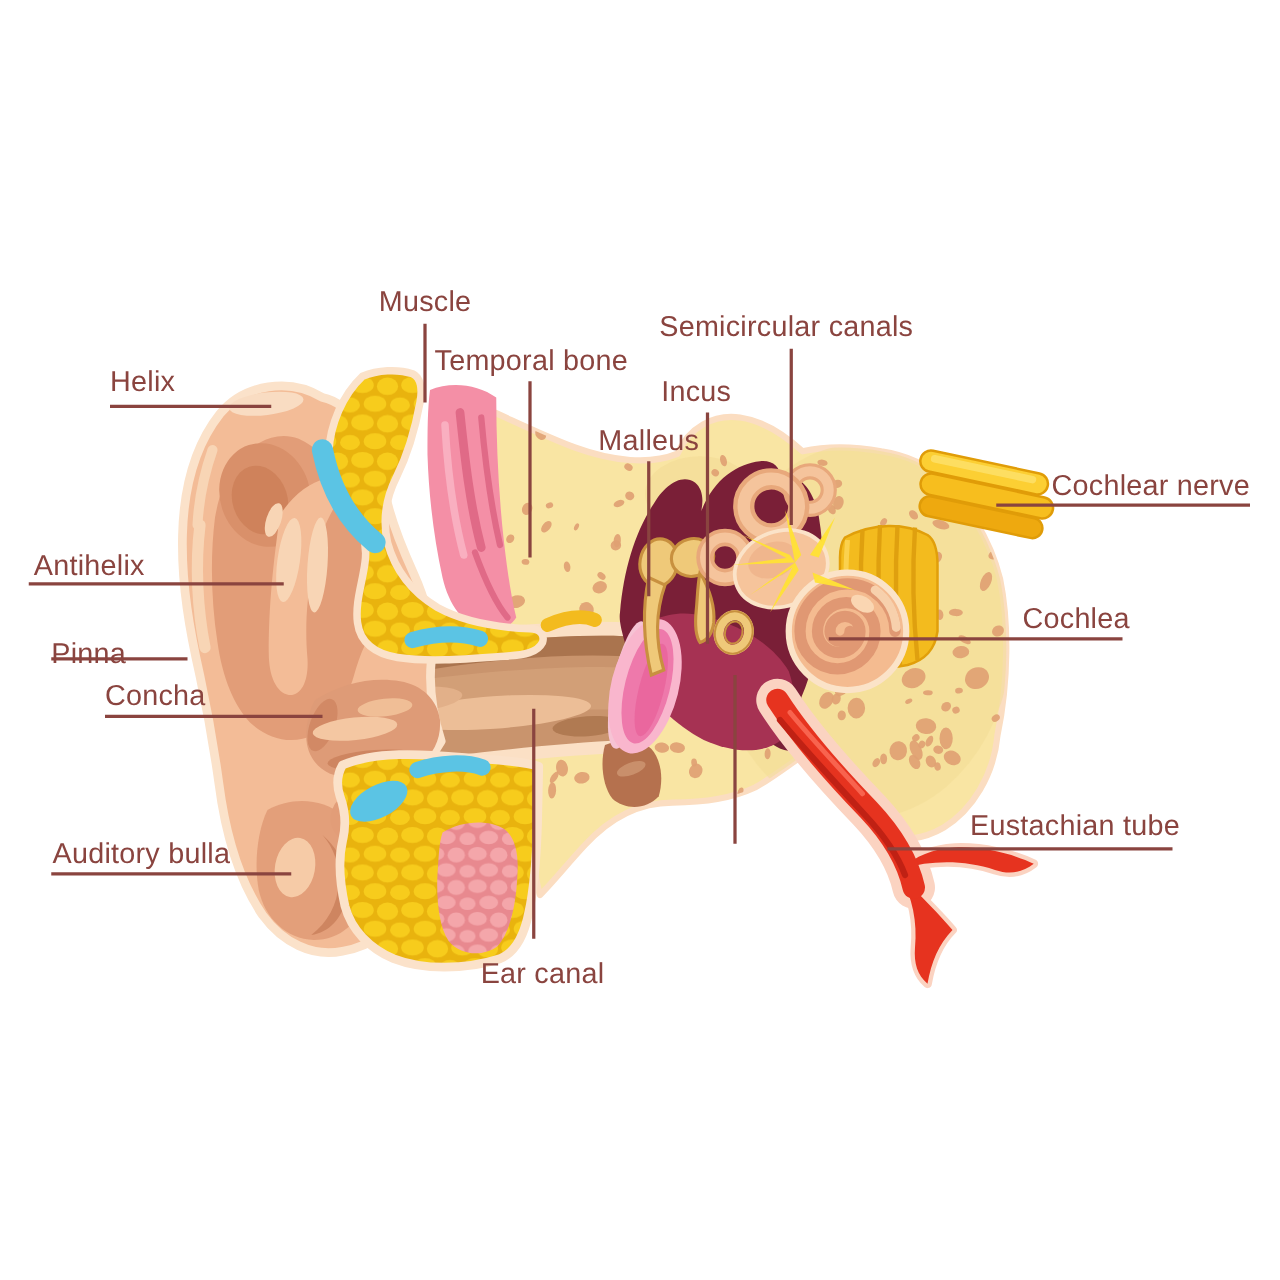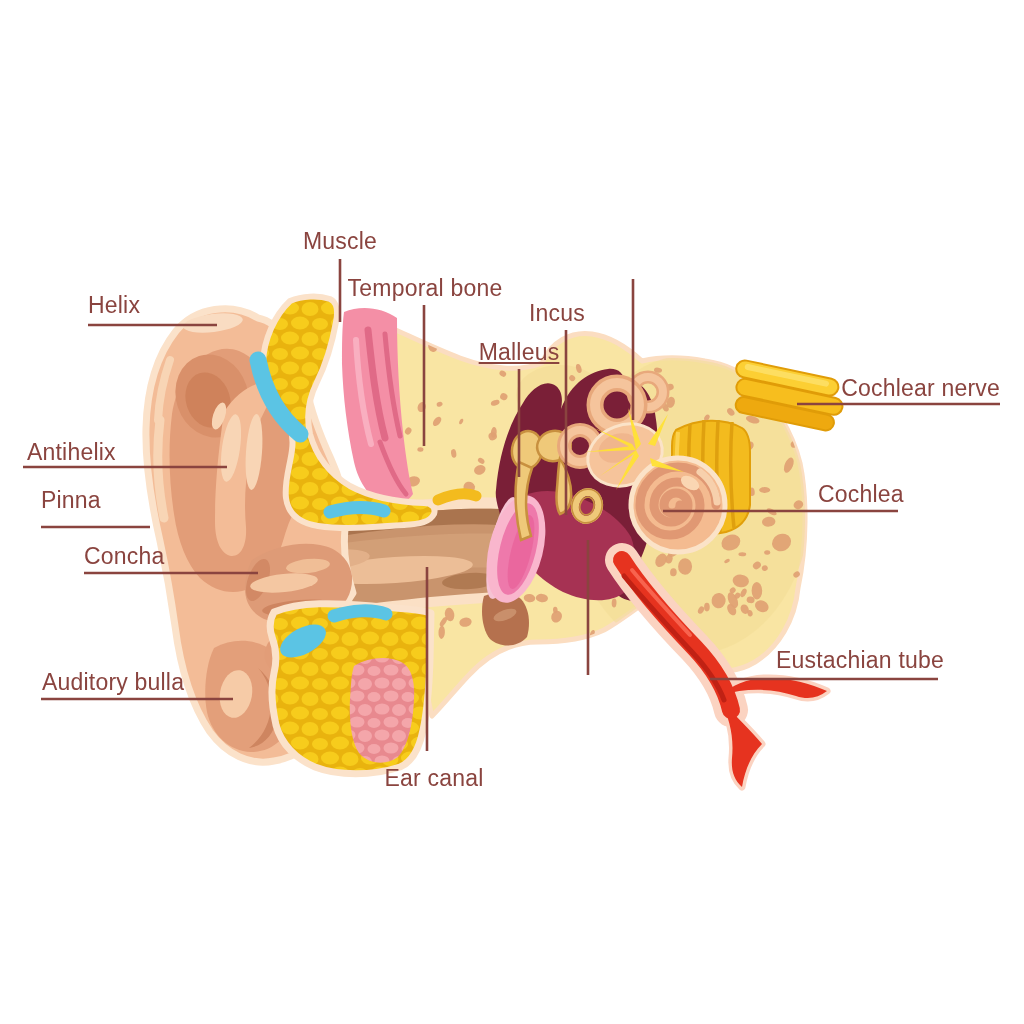--- a/index.html
+++ b/index.html
@@ -375,24 +375,25 @@
       <line class="leader" x1="797" y1="404" x2="1000" y2="404"></line>
       <line class="leader" x1="663" y1="511" x2="898" y2="511"></line>
       <line class="leader" x1="710" y1="679" x2="938" y2="679"></line>
       <line class="leader" x1="588" y1="540" x2="588" y2="675"></line>
       <line class="leader" x1="427" y1="567" x2="427" y2="751"></line>
     </g>
   </svg>
 
   <div class="lbl" style="left:88px;  top:293px;">Helix</div>
   <div class="lbl" style="left:27px;  top:440px;">Antihelix</div>
-  <div class="lbl" style="left:41px;  top:488px;text-align:center;">Pinna</div>
+  <div class="lbl" style="left:41px;  top:510px;text-align:center;">Pinna</div>
   <div class="lbl" style="left:84px;  top:544px;">Concha</div>
   <div class="lbl" style="left:42px;  top:670px;">Auditory bulla</div>
   <div class="lbl c" style="left:340px; top:229px;">Muscle</div>
   <div class="lbl c" style="left:425px; top:276px;">Temporal bone</div>
-  <div class="lbl c" style="left:519px; top:340px;text-decoration:underline;">Malleus</div>
+  <div class="lbl c" style="left:519px; top:340px;">Malleus</div>
   <div class="lbl c" style="left:557px; top:301px;text-align:center;">Incus</div>
+  <div class="lbl c" style="left:629px; top:249px;">Semicircular canals</div>
   <div class="lbl r" style="left:1000px;top:376px;text-align:center;">Cochlear nerve</div>
   <div class="lbl" style="left:818px; top:482px;">Cochlea</div>
   <div class="lbl" style="left:776px; top:648px;">Eustachian tube</div>
   <div class="lbl c" style="left:434px; top:766px;">Ear canal</div>
 </div>
 
 </body></html>

